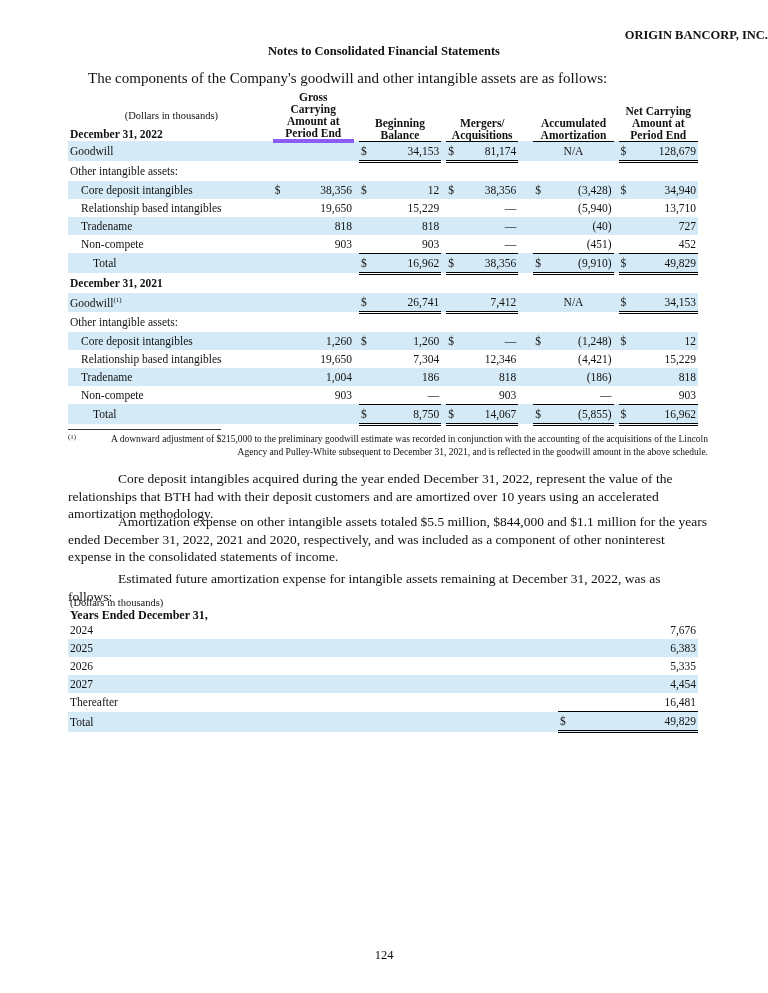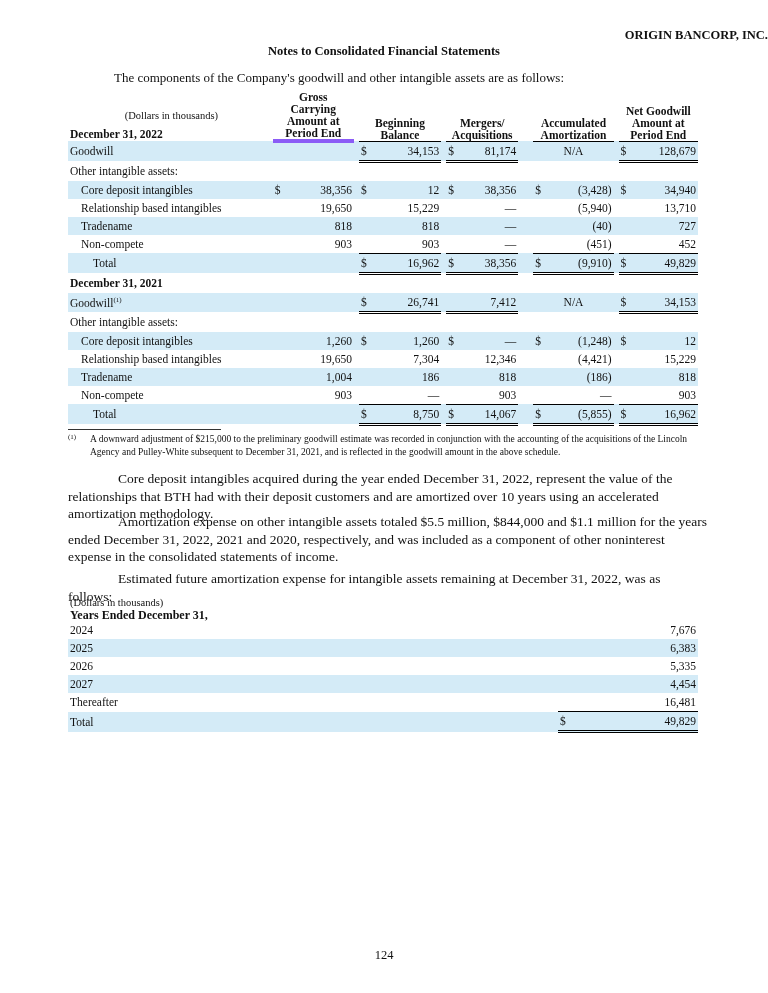--- a/index.html
+++ b/index.html
@@ -1,38 +1,38 @@
 <!DOCTYPE html>
 <html><head>
 <meta charset="utf-8">
 <style>
   html, body { margin:0; padding:0; background:#ffffff; }
   body { width:768px; height:993px; position:relative; font-family:"Liberation Serif", serif; color:#111; overflow:hidden; }
   .hdr { position:absolute; left:0; width:768px; text-align:center; font-weight:bold; font-size:12.5px; }
-  .intro { position:absolute; left:114px; font-size:13px; }
+  .intro { position:absolute; left:88px; font-size:15px; }
   .para { position:absolute; left:68px; width:640px; font-size:13.5px; line-height:17.5px; text-indent:50px; }
   table.t { position:absolute; left:68px; border-collapse:collapse; table-layout:fixed; font-size:11.5px; }
   table.t td { padding:0; height:18px; white-space:nowrap; vertical-align:middle; }
   tr.shade td { background:#d4ebf7; }
   .lbl { padding-left:2px !important; }
   .ind { padding-left:13px !important; }
   .ind2 { padding-left:25px !important; }
   .sec { font-weight:bold; }
   .dol { text-align:left; padding-left:2px !important; }
   .num { text-align:right; padding-right:2px !important; }
   .ctr { text-align:center; }
   .ul { border-bottom:1px solid #000; }
   .dul { border-bottom:3px double #000; }
   .hc { font-weight:bold; text-align:center; font-size:11.5px; line-height:12px; vertical-align:bottom !important; height:auto !important; }
   .small { font-size:10.5px;text-align:center; }
   sup { font-size:7px; vertical-align:super; }
   .fnline { position:absolute; left:68px; top:429px; width:153px; border-top:1px solid #333; }
   .fn { position:absolute; left:68px; top:433px; width:640px; font-size:9.5px; line-height:13px; }
   .fn .mk { position:absolute; left:0; top:-2px; font-size:7px; }
-  .fn .tx { padding-left:22px; display:block; }
+  .fn .tx { padding-left:22px; display:block;text-align:right; }
   .pg { position:absolute; left:0; width:768px; text-align:center; top:948px; font-size:12.5px; }
 </style>
 </head>
 <body>
 
 <div class="hdr" style="top:28px;text-align:right;">ORIGIN BANCORP, INC.</div>
 <div class="hdr" style="top:44px;">Notes to Consolidated Financial Statements</div>
 
 <div class="intro" style="top:70px;">The components of the Company's goodwill and other intangible assets are as follows:</div>
 
@@ -76,21 +76,21 @@
       <div>Mergers/</div>
           <div>Acquisitions</div>
     </td>
     <td></td>
     <td colspan="2" class="hc" style="border-bottom:1px solid #000;">
       <div>Accumulated</div>
           <div>Amortization</div>
     </td>
     <td></td>
     <td colspan="2" class="hc" style="border-bottom:1px solid #000;">
-      <div>Net Goodwill</div>
+      <div>Net Carrying</div>
           <div>Amount at</div>
           <div>Period End</div>
     </td>
   </tr>
 
   <tr class="shade">
     <td class="lbl">Goodwill</td>
     <td></td>
         <td></td>
         <td></td>

